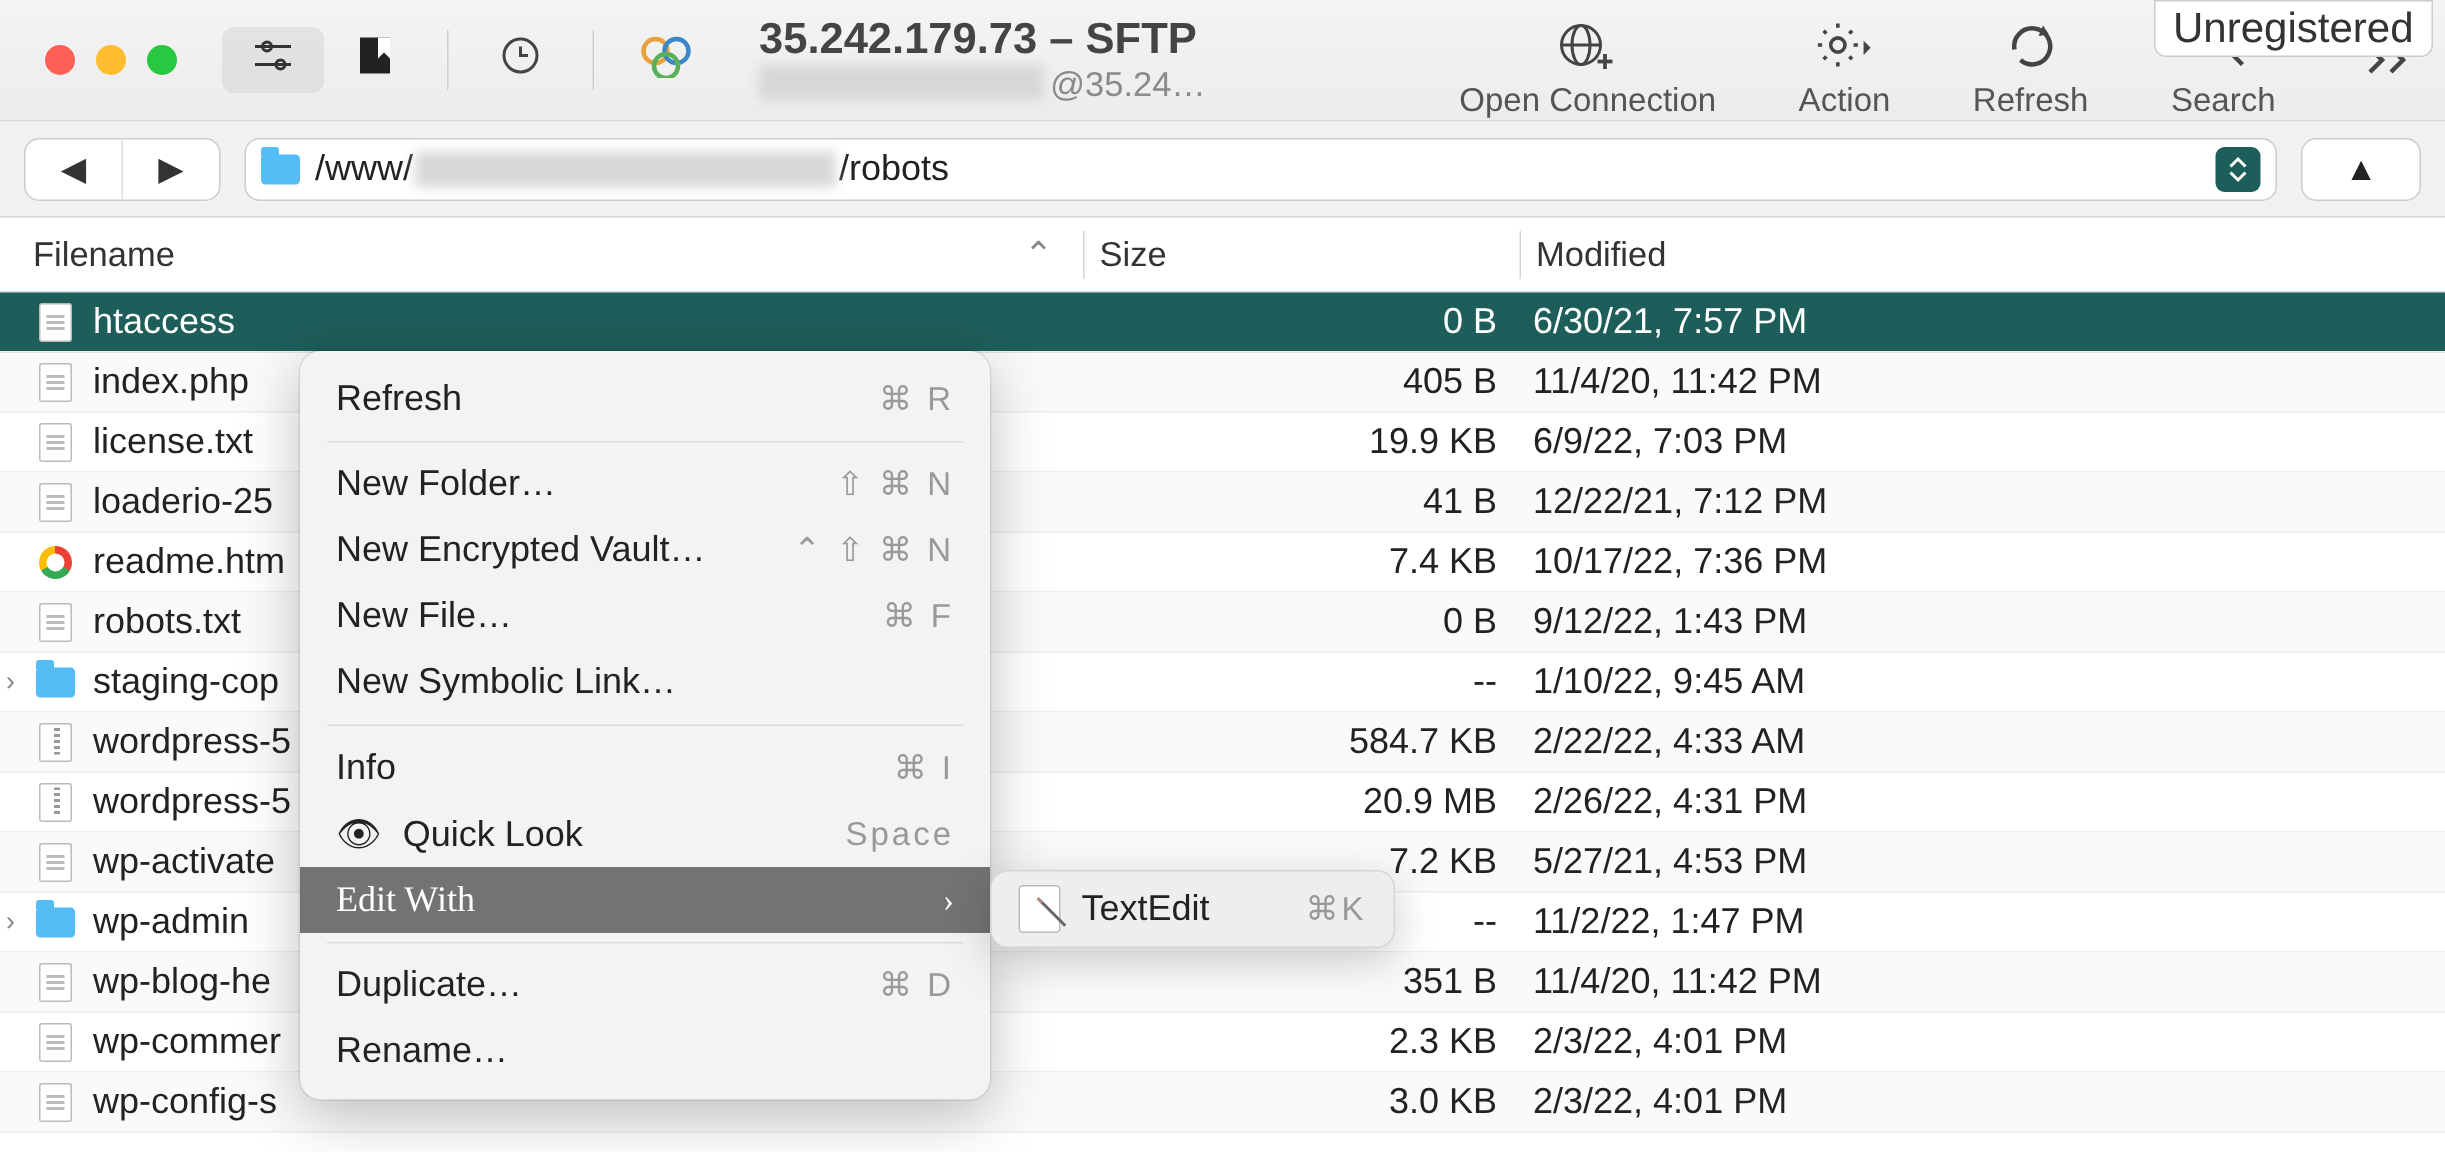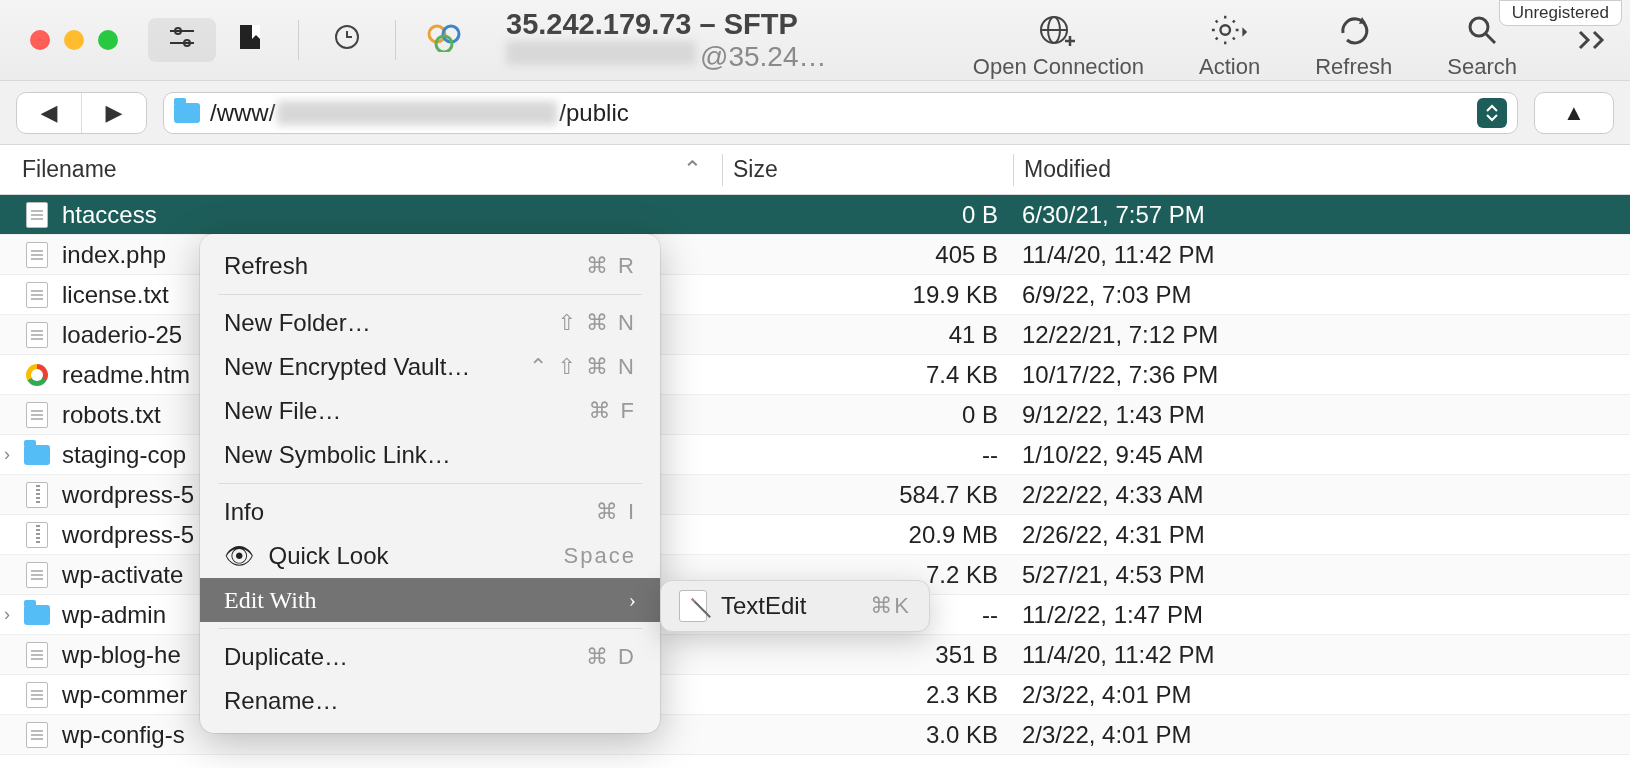--- a/index.html
+++ b/index.html
@@ -16,29 +16,29 @@
   .dot { width: 20px; height: 20px; border-radius: 50%; }
   .tb-btn-group { display:flex; align-items:center; margin-left: 30px; gap: 0; }
   .tb-btn {
     width: 68px; height: 44px; display:flex; align-items:center; justify-content:center;
     border-radius: 8px; background: rgba(0,0,0,0.06);
   }
   .tb-btn.plain { background: transparent; }
   .tb-sep { width:1px; height:40px; background:#d0d0d0; margin:0 14px; }
   .title-stack { margin-left: 28px; display:flex; flex-direction:column; justify-content:center; }
   .title-line { font-size: 29px; font-weight: 700; color:#444; }
-  .subtitle-line { font-size: 28px; color:#8a8a8a; display:flex; align-items:flex-start; }
+  .subtitle-line { font-size: 23px; color:#8a8a8a; display:flex; align-items:flex-start; }
   .subtitle-blur { width:190px; height:24px; background: #d7d7d7; border-radius:3px; filter: blur(4px); margin-right:4px;}
   .toolbar-right { position:absolute; right: 18px; top:0; height:100%; display:flex; align-items:flex-start; gap: 38px; padding-top:10px;}
   .toolbar-item { display:flex; flex-direction:column; align-items:center; gap:4px;margin-left:17px; }
   .toolbar-item .lbl { font-size: 22px; color:#555; }
   .toolbar-icon { width:40px; height:40px; display:flex; align-items:center; justify-content:center; font-size:30px; color:#444; }
   .unreg {
     position:absolute; top:0; right:8px; background:#fff; border:1px solid #ccc; border-radius:0 0 8px 8px;
-    padding:2px 12px; font-size:17px; color:#333;
+    padding:2px 12px; font-size:28px; color:#333;
   }
   
   .pathbar {
     height: 64px; background:#f1f1f1; border-bottom:1px solid #d8d8d8;
     display:flex; align-items:center; padding: 0 16px; gap: 16px;
   }
   .nav-btns { display:flex; background:#fff; border:1px solid #ccc; border-radius:10px; overflow:hidden; height:42px; align-items:center; }
   .nav-btn { width: 64px; display:flex; align-items:center; justify-content:center; font-size:22px; color:#333; height:100%; }
   .nav-div { width:1px; height:100%; background:#ddd; }
   .path-field { flex:1; display:flex; align-items:center; background:#fff; border:1px solid #ccc; border-radius:10px; height:42px; padding:0 10px; gap:10px; }
@@ -223,21 +223,21 @@
     <div class="nav-div"></div>
     <div class="nav-btn">
       <span>▶</span>
     </div>
   </div>
   <div class="path-field">
     <span class="folder-icon-small"></span>
     <span class="path-text">
       <span>/www/</span>
         <span class="path-blur"></span>
-        <span>/public</span>
+        <span>/robots</span>
     </span>
     <span class="path-stepper">
       <svg width="14" height="18" viewBox="0 0 14 18">
           <path d="M2 7 l5 -5 5 5 M2 11 l5 5 5 -5" fill="none" stroke="#fff" stroke-width="2"></path>
         </svg>
     </span>
   </div>
   <div class="up-btn">
     <span>▲</span>
   </div>

